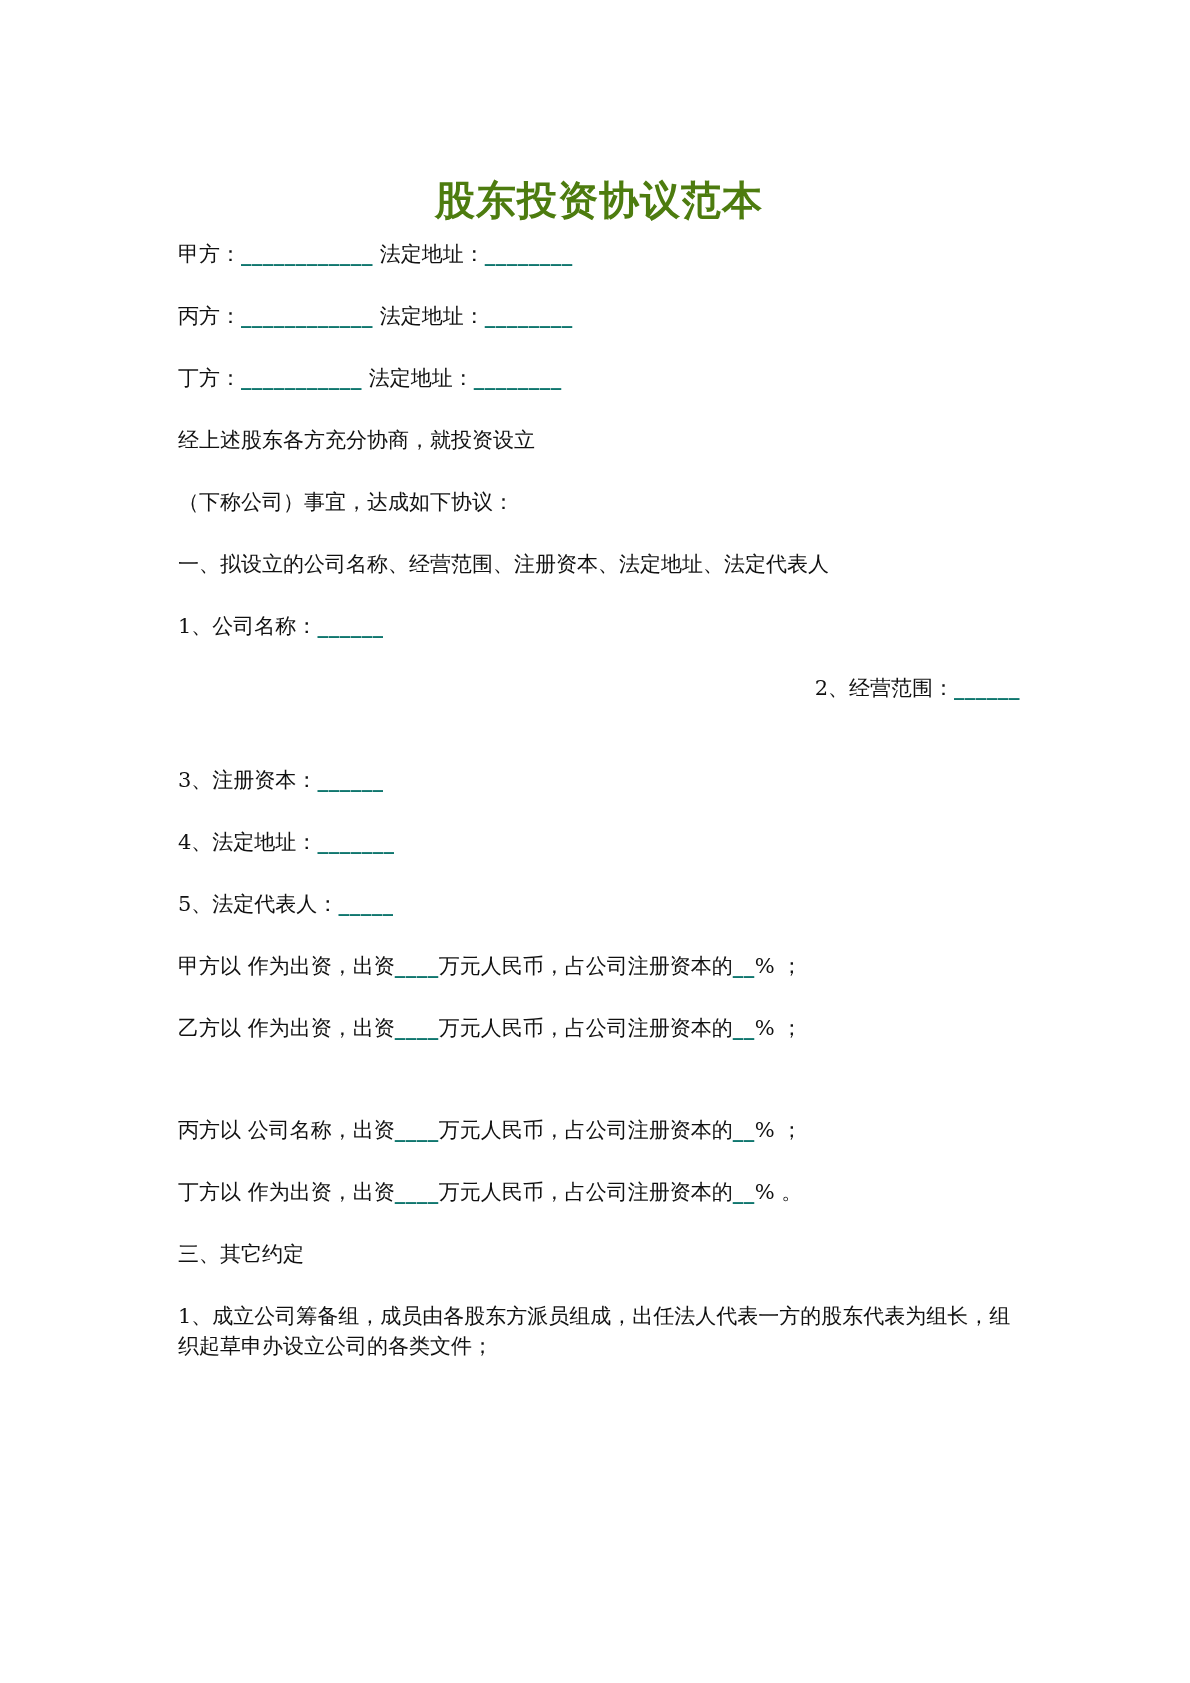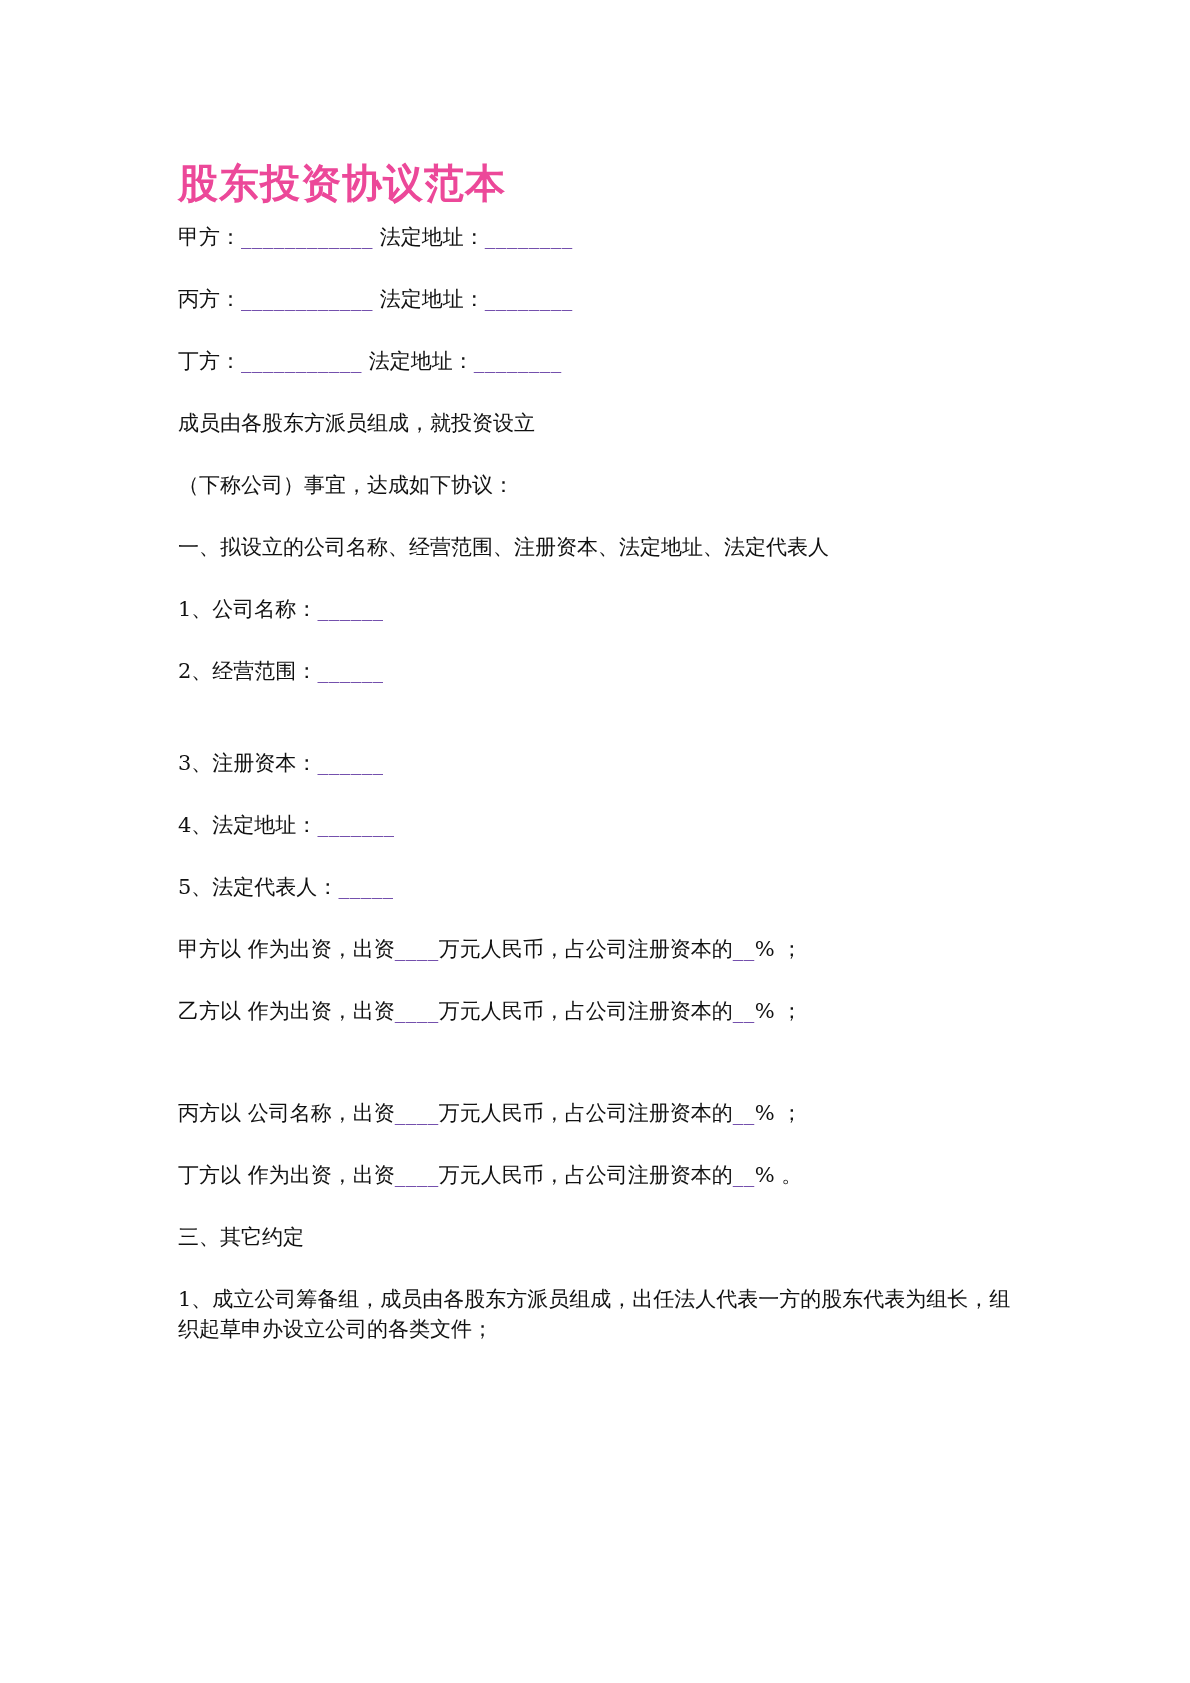--- a/index.html
+++ b/index.html
@@ -12,52 +12,54 @@
     width: 1190px;
     height: 1683px;
     box-sizing: border-box;
     background: #ffffff;
     padding: 158px 170px 0 178px;
     overflow: hidden;
     font-family: "DejaVu Serif", "Liberation Serif", serif;
     color: #111111;
   }
   .doc-title {
-    margin: 0 0 14px 0;
+    margin: 17px 0 14px 0;
     font-size: 40px;
     line-height: 50px;
     font-weight: bold;
-    color: #ec4899;
+    text-align: center;
+    color: #4d7c0f;
     letter-spacing: 1px;
     white-space: nowrap;
   }
   .doc-body p {
     margin: 0 0 32px 0;
     font-size: 21px;
     line-height: 30px;
     color: #111111;
     word-break: break-all;
   }
-  .doc-body p.gap-half { margin-bottom: 62px; }
+  .doc-body p.gap-half { margin-bottom: 62px; text-align: right; }
   .doc-body p.gap-full { margin-bottom: 72px; }
   .blank {
-    color: #4c1d95;
+    color: #0f766e;
     letter-spacing: 0.5px;
+    font-weight: bold;
   }
 </style>
 </head>
 <body>
 
 <div class="page">
   <h1 class="doc-title">股东投资协议范本</h1>
   <div class="doc-body">
       <p><span>甲方：</span><span class="blank">____________</span><span> 法定地址：</span><span class="blank">________</span></p>
       <p><span>丙方：</span><span class="blank">____________</span><span> 法定地址：</span><span class="blank">________</span></p>
       <p><span>丁方：</span><span class="blank">___________</span><span> 法定地址：</span><span class="blank">________</span></p>
-      <p><span>成员由各股东方派员组成，就投资设立</span></p>
+      <p><span>经上述股东各方充分协商，就投资设立</span></p>
       <p><span>（下称公司）事宜，达成如下协议：</span></p>
       <p><span>一、拟设立的公司名称、经营范围、注册资本、法定地址、法定代表人</span></p>
       <p><span>1、公司名称：</span><span class="blank">______</span></p>
       <p class="gap-half"><span>2、经营范围：</span><span class="blank">______</span></p>
       <p><span>3、注册资本：</span><span class="blank">______</span></p>
       <p><span>4、法定地址：</span><span class="blank">_______</span></p>
       <p><span>5、法定代表人：</span><span class="blank">_____</span></p>
       <p><span>甲方以 作为出资，出资</span><span class="blank">____</span><span>万元人民币，占公司注册资本的</span><span class="blank">__</span><span>% ；</span></p>
       <p class="gap-full"><span>乙方以 作为出资，出资</span><span class="blank">____</span><span>万元人民币，占公司注册资本的</span><span class="blank">__</span><span>% ；</span></p>
       <p><span>丙方以 公司名称，出资</span><span class="blank">____</span><span>万元人民币，占公司注册资本的</span><span class="blank">__</span><span>% ；</span></p>

